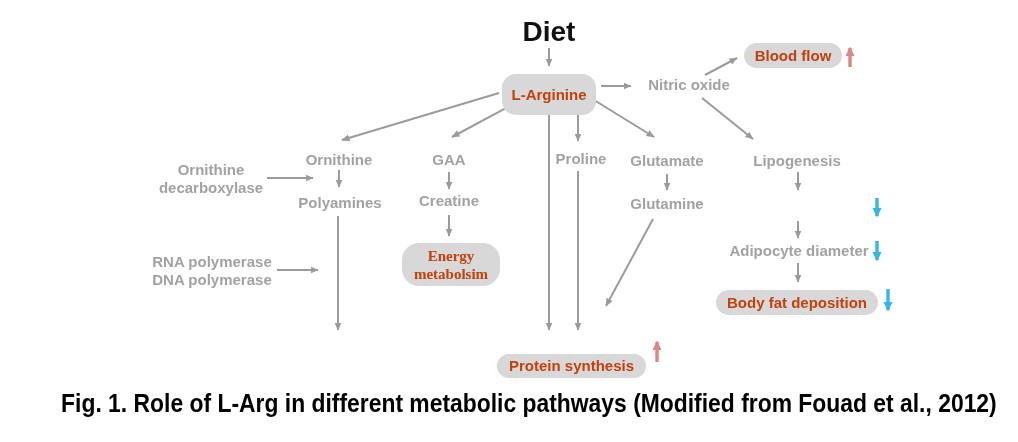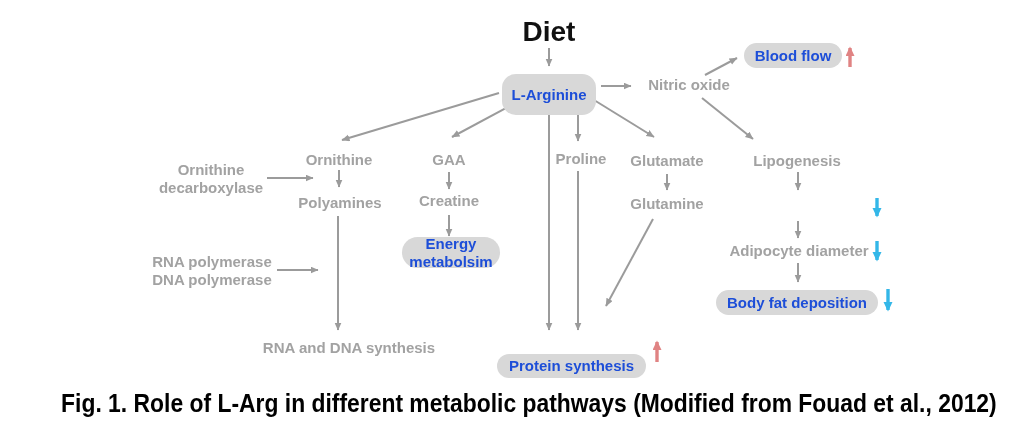--- a/index.html
+++ b/index.html
@@ -39,21 +39,21 @@
   .node.big-title {
     color: #111111;
     font-size: 28px;
     font-weight: bold;
     letter-spacing: 0px;
   }
   .pill {
     position: absolute;
     background: #d8d8d8;
     border-radius: 14px;
-    color: #1d4ed8;
+    color: #c2410c;
     font-weight: bold;
     font-size: 15px;
     display: flex;
     align-items: center;
     justify-content: center;
     text-align: center;
     white-space: nowrap;
     line-height: 18px;
   }
   .caption {
@@ -115,39 +115,38 @@
       <line x1="657" y1="362" x2="657" y2="342" stroke="#e08383" stroke-width="3.4" marker-end="url(#ah-red)"></line>
       <line x1="877" y1="198" x2="877" y2="216" stroke="#33b7e8" stroke-width="3.4" marker-end="url(#ah-cyan)"></line>
       <line x1="877" y1="241" x2="877" y2="260" stroke="#33b7e8" stroke-width="3.4" marker-end="url(#ah-cyan)"></line>
       <line x1="888" y1="289" x2="888" y2="310" stroke="#33b7e8" stroke-width="3.4" marker-end="url(#ah-cyan)"></line>
     </svg>
 
     <div class="node big-title" style="left:549px; top:32px;">Diet</div>
 
     <div class="pill" style="left:502px; top:74px;  width:94px;  height:41px;">L-Arginine</div>
     <div class="pill" style="left:744px; top:43px;  width:98px;  height:25px;">Blood flow</div>
-    <div class="pill" style="left:402px; top:237px; width:98px;  height:31px; border-radius:17px; flex-direction:column;">
+    <div class="pill" style="left:402px; top:243px; width:98px;  height:43px; border-radius:17px; flex-direction:column;font-family:Liberation Serif, serif;">
       <span>Energy</span>
       <span>metabolsim</span>
     </div>
     <div class="pill" style="left:497px; top:337px; width:149px; height:24px;margin-top:17px;">Protein synthesis</div>
     <div class="pill" style="left:716px; top:290px; width:162px; height:25px;">Body fat deposition</div>
 
     <div class="node" style="left:689px; top:85px;text-align:right;">Nitric oxide</div>
     <div class="node" style="left:211px; top:179px;">
       <span style="display:block;">Ornithine</span>
       <span style="display:block;">decarboxylase</span>
     </div>
     <div class="node" style="left:339px; top:160px;">Ornithine</div>
     <div class="node" style="left:340px; top:203px;">Polyamines</div>
     <div class="node" style="left:212px; top:271px;">
       <span style="display:block;">RNA polymerase</span>
       <span style="display:block;">DNA polymerase</span>
     </div>
-    <div class="node" style="left:349px; top:348px;">RNA and DNA synthesis</div>
     <div class="node" style="left:449px; top:160px;">GAA</div>
     <div class="node" style="left:449px; top:201px;">Creatine</div>
     <div class="node" style="left:581px; top:159px;">Proline</div>
     <div class="node" style="left:667px; top:161px;">Glutamate</div>
     <div class="node" style="left:667px; top:204px;">Glutamine</div>
     <div class="node" style="left:797px; top:161px;">Lipogenesis</div>
     <div class="node" style="left:799px; top:251px;">Adipocyte diameter</div>
   </div>
 
   <div class="caption">Fig. 1. Role of L-Arg in different metabolic pathways (Modified from Fouad et al., 2012)</div>

